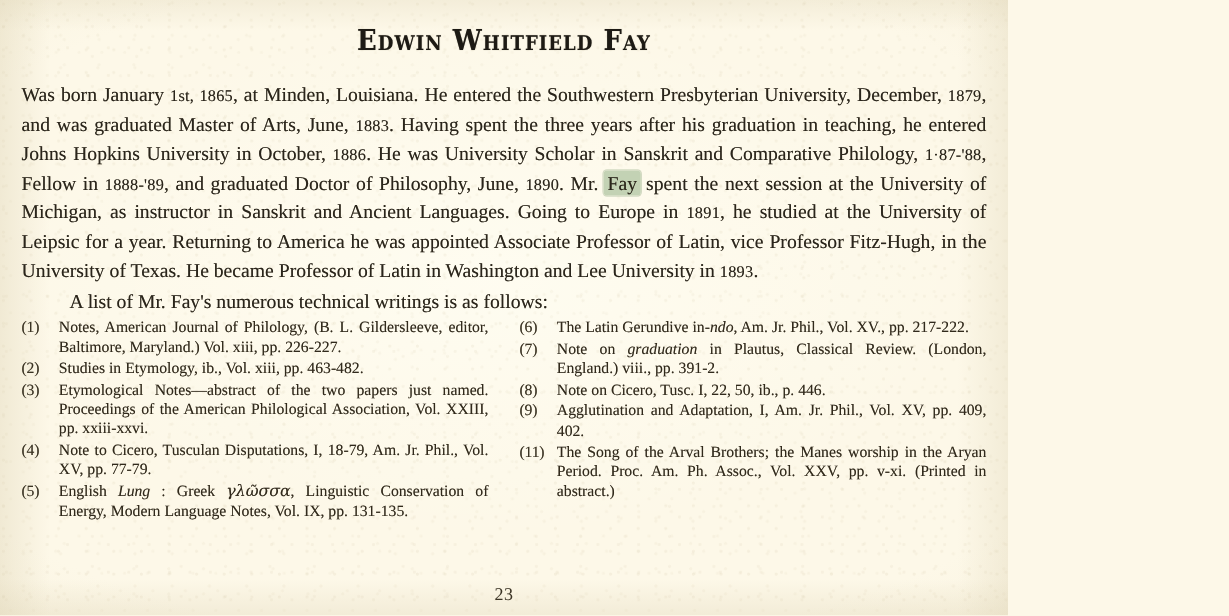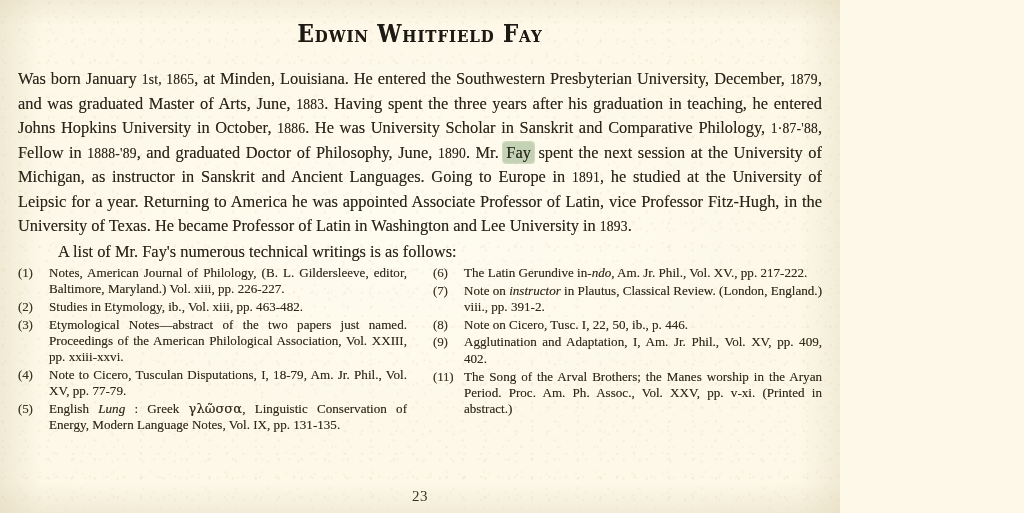--- a/index.html
+++ b/index.html
@@ -131,21 +131,21 @@
     flex: 0 0 31px;
     color: #3a3323;
     letter-spacing: -.2px;
   }
   .entry .txt {
     flex: 1 1 auto;
     text-align: justify;
     text-justify: inter-word;
   }
   .entry .txt i { font-style: italic; margin-top: 35px; }
-  .grk { font-family: "DejaVu Serif", serif; }
+  .grk { font-family: "DejaVu Serif", serif; font-style: italic; }
   .dash { letter-spacing: -1px; }
 
   
   .folio {
     position: absolute;
     left: 0;
     right: 0;
     bottom: 8px;
     text-align: center;
     font-size: 15px;
@@ -204,21 +204,21 @@
 
       <div class="col right">
 
         <div class="entry">
           <span class="num">(6)</span>
           <span class="txt"><span>The Latin Gerundive in-</span><i>ndo</i><span>, Am. Jr. Phil., Vol. XV., pp. 217-222.</span></span>
         </div>
 
         <div class="entry">
           <span class="num">(7)</span>
-          <span class="txt"><span>Note on </span><i>instructor</i><span> in Plautus, Classical Review. (London, England.) viii., pp. 391-2.</span></span>
+          <span class="txt"><span>Note on </span><i>graduation</i><span> in Plautus, Classical Review. (London, England.) viii., pp. 391-2.</span></span>
         </div>
 
         <div class="entry">
           <span class="num">(8)</span>
           <span class="txt">Note on Cicero, Tusc. I, 22, 50, ib., p. 446.</span>
         </div>
 
         <div class="entry">
           <span class="num">(9)</span>
           <span class="txt">Agglutination and Adaptation, I, Am. Jr. Phil., Vol. XV, pp. 409, 402.</span>

